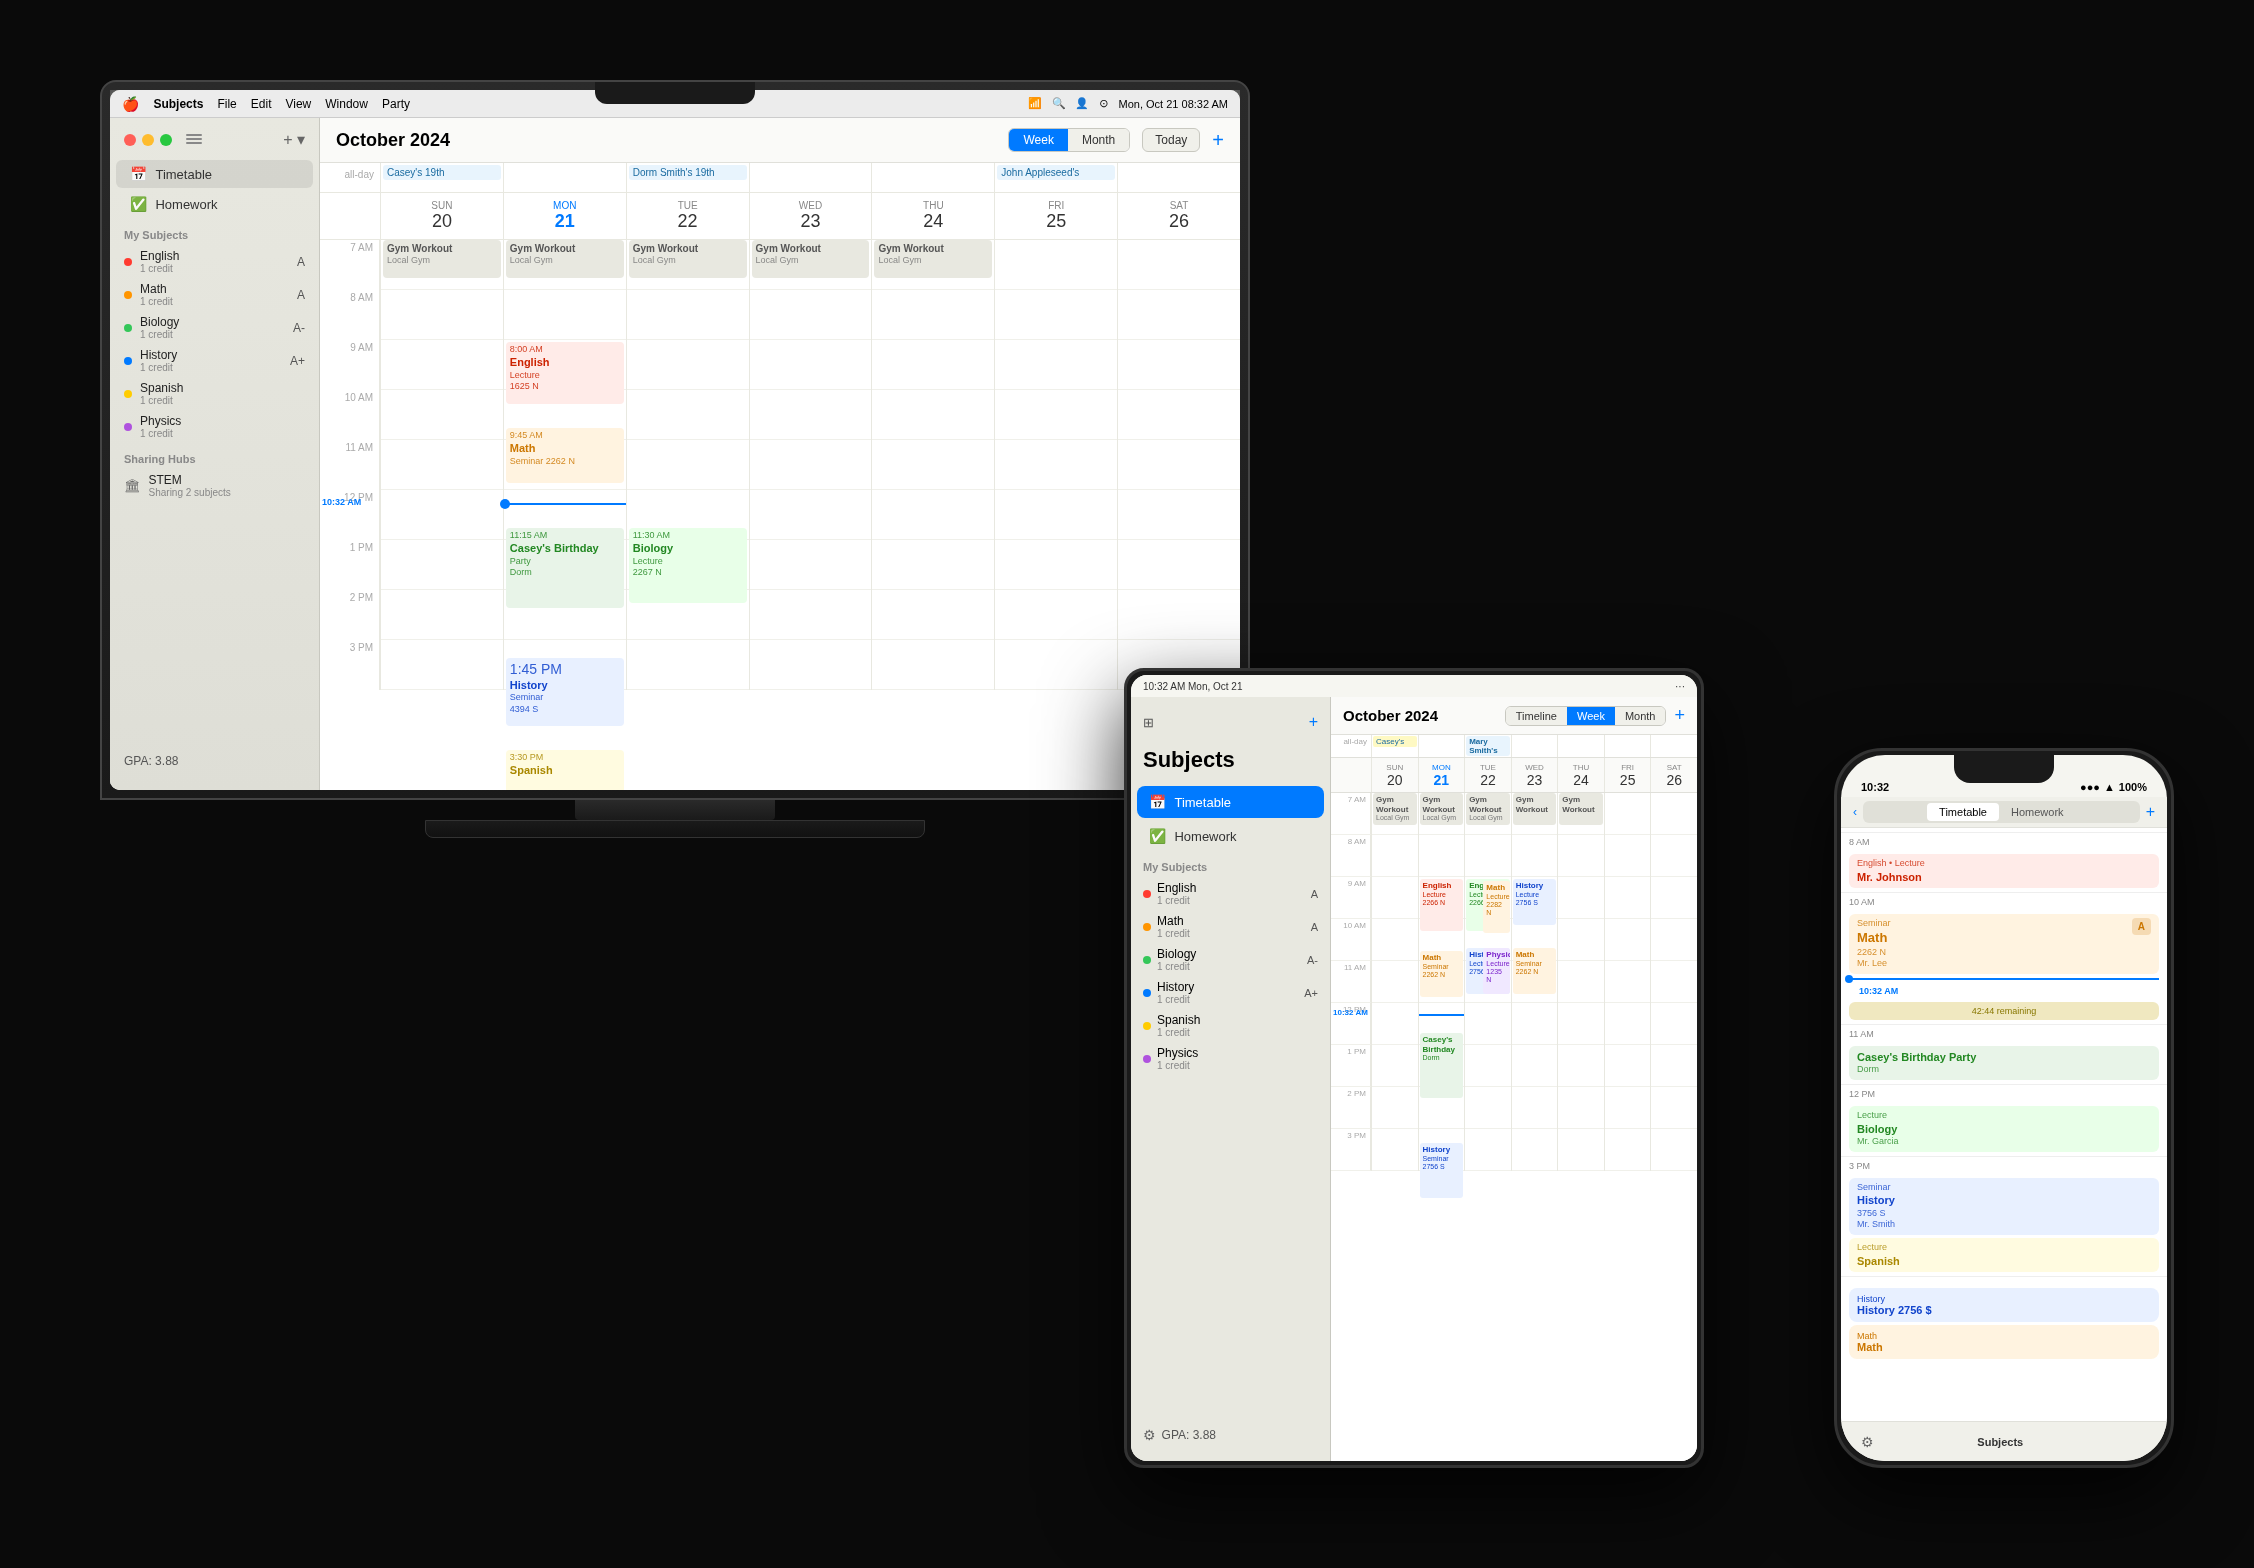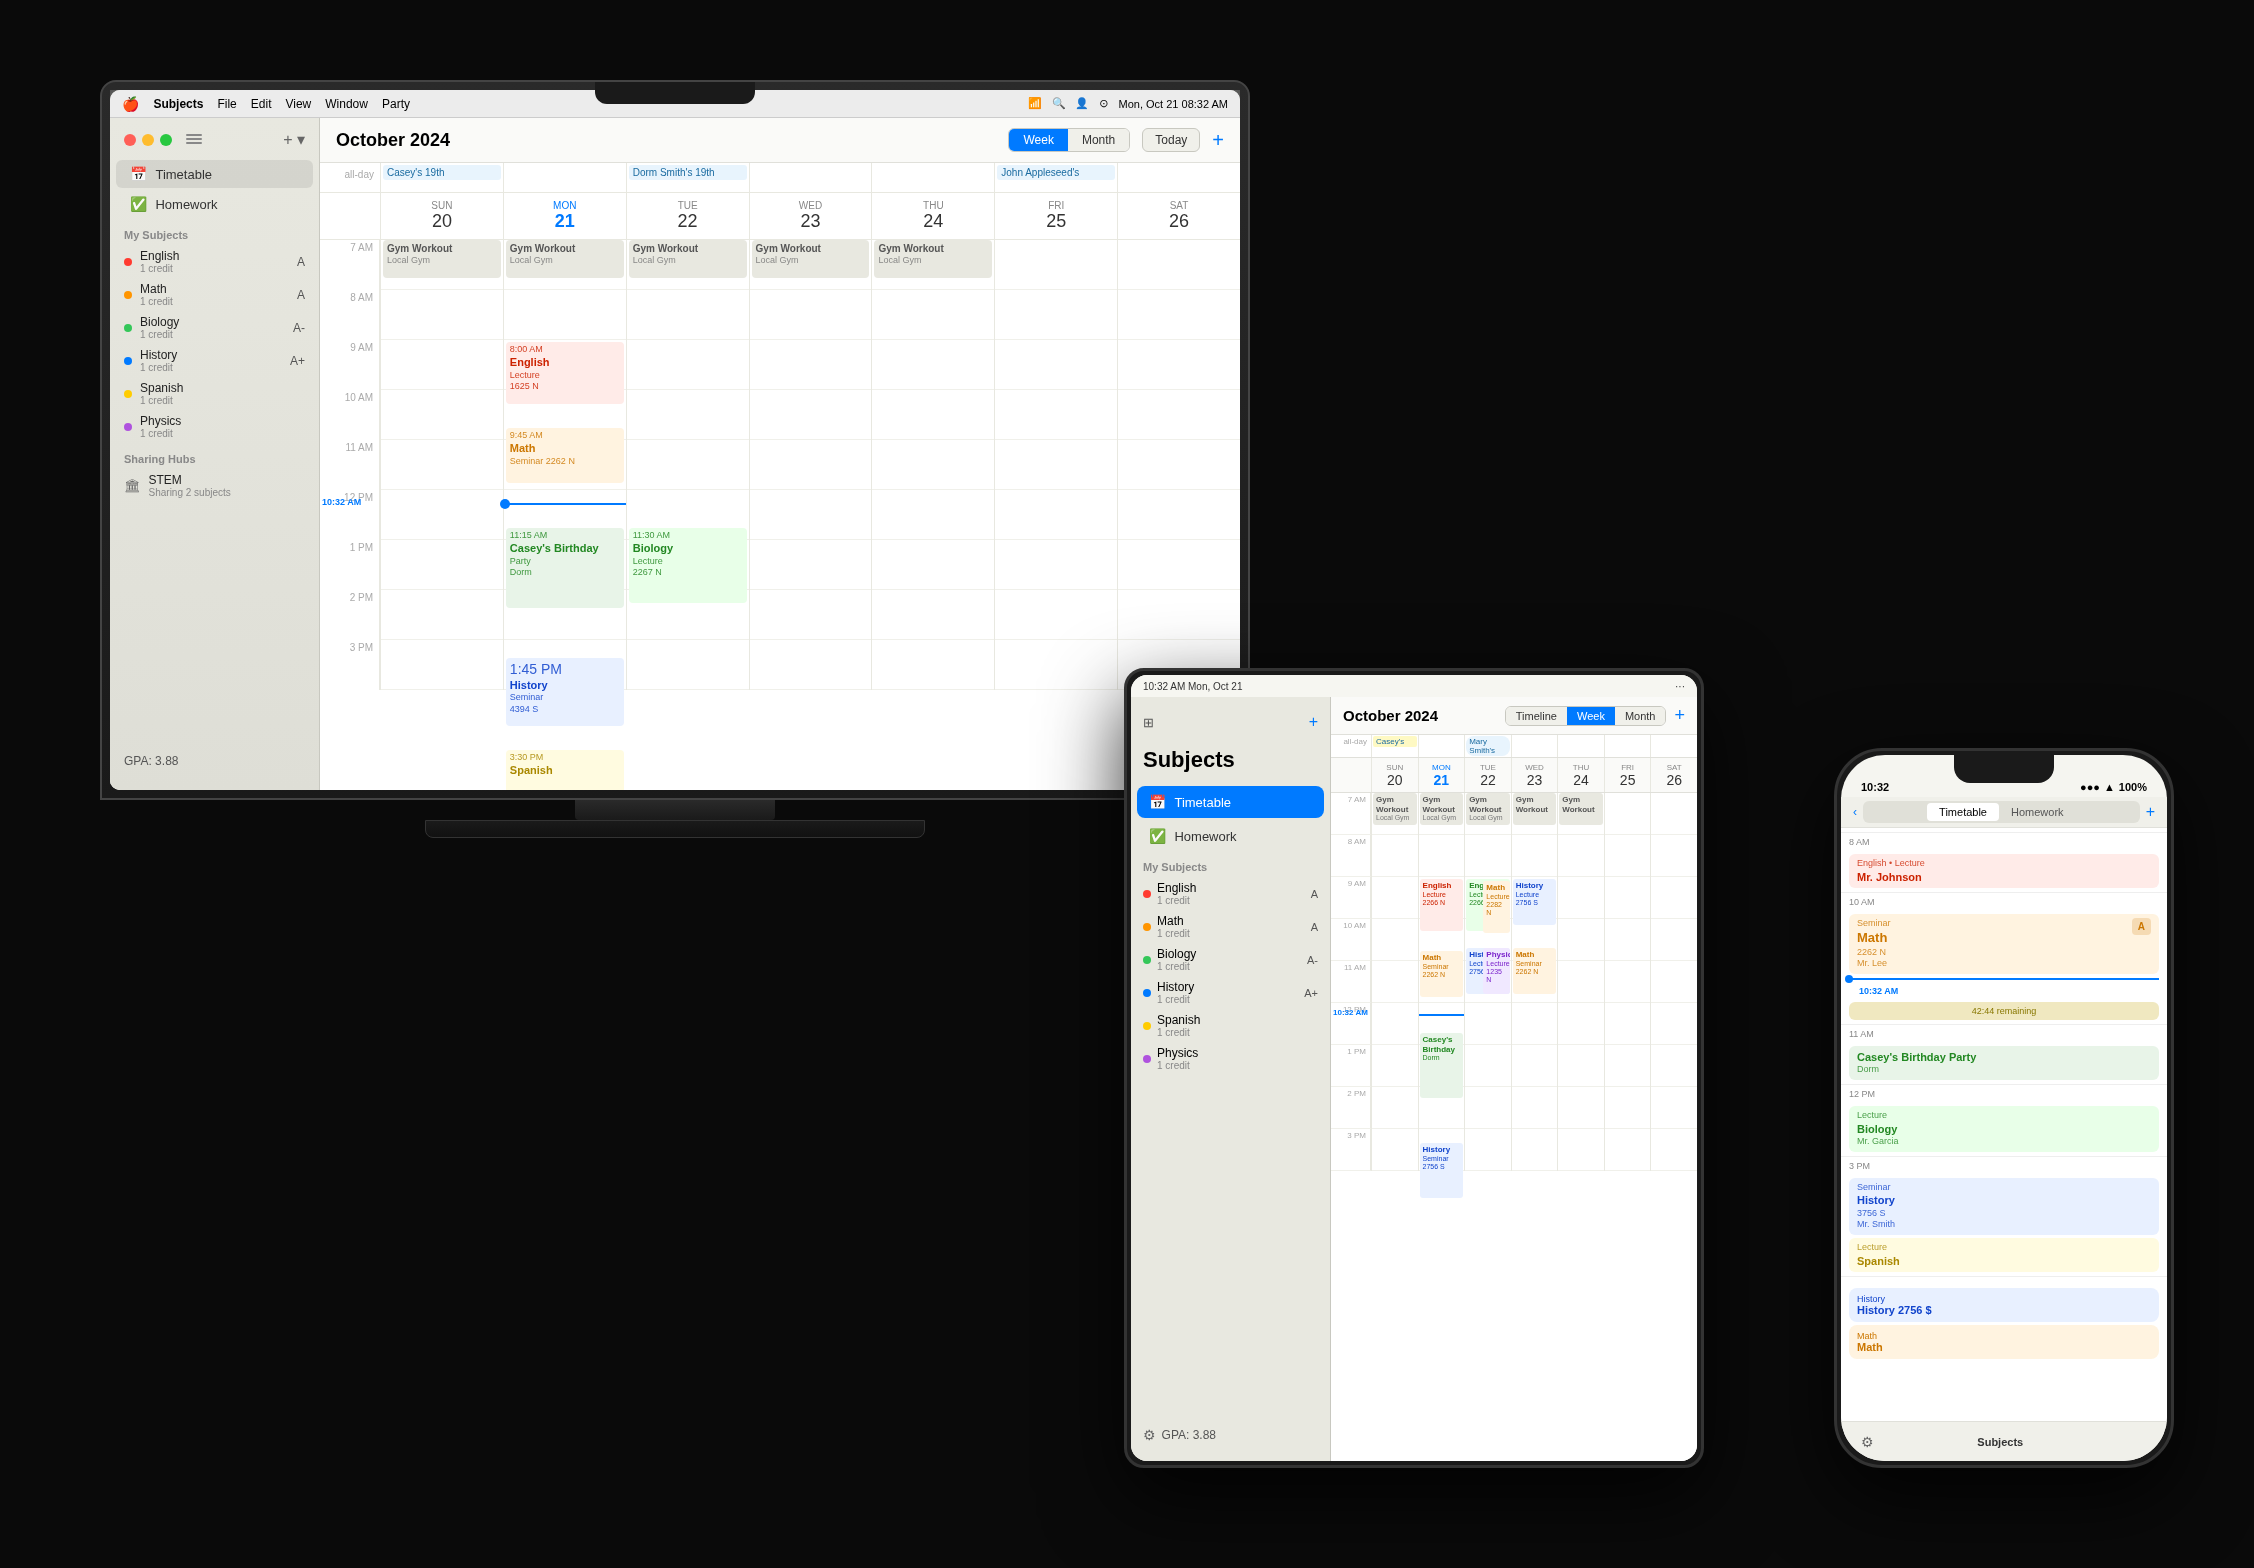--- a/index.html
+++ b/index.html
@@ -890,21 +890,21 @@
           <span class="ipad-plus">+</span>
         </div>
 
         <div class="ipad-all-day-row">
           <div class="ipad-all-day-label">all-day</div>
           <div class="ipad-all-day-cell">
             <div style="font-size:8px;background:#fef9c3;border-radius:2px;padding:1px 3px;color:#1a6ba0;">Casey's</div>
           </div>
           <div class="ipad-all-day-cell"></div>
           <div class="ipad-all-day-cell">
-            <div style="font-size:8px;background:#e8f4fd;border-radius:8px;padding:1px 3px;color:#1a6ba0;">Mary Smith's</div>
+            <div style="font-size:8px;background:#e8f4fd;border-radius:3px;padding:1px 3px;color:#1a6ba0;font-weight:bold;">Mary Smith's</div>
           </div>
           <div class="ipad-all-day-cell"></div>
           <div class="ipad-all-day-cell"></div>
           <div class="ipad-all-day-cell"></div>
           <div class="ipad-all-day-cell"></div>
         </div>
 
         <div class="ipad-days-header">
           <div></div>
           <div class="ipad-day-col">

